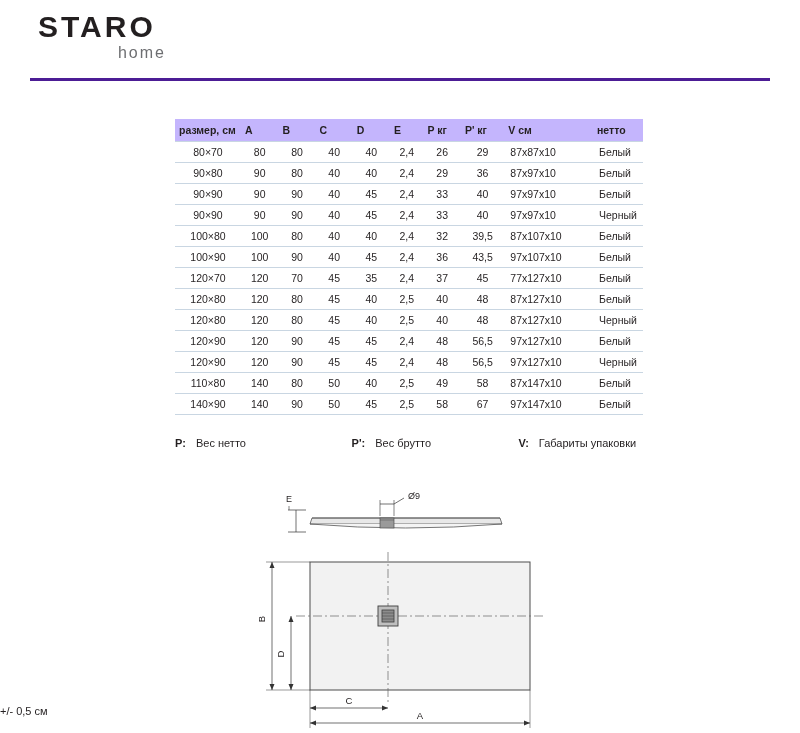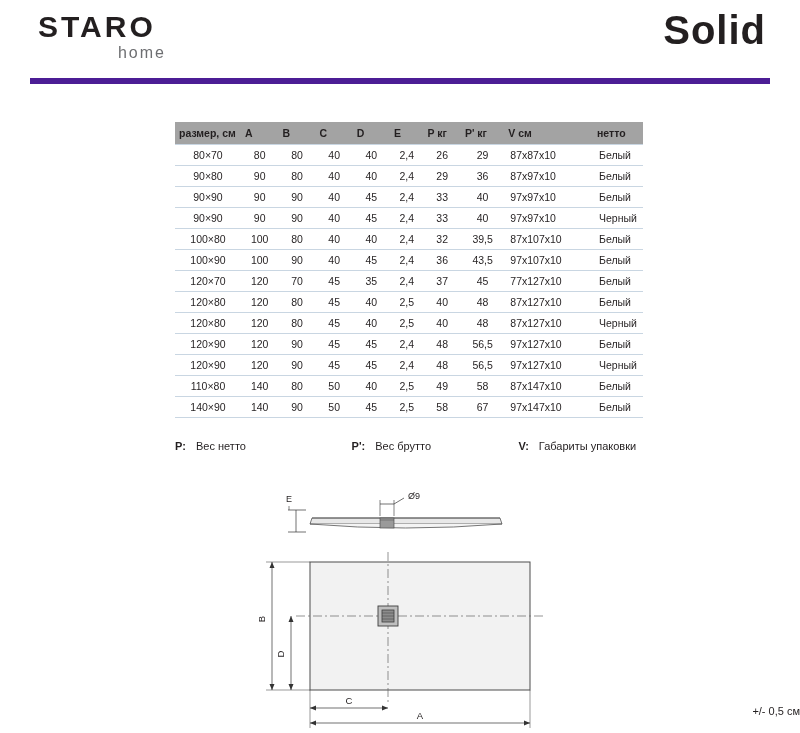--- a/index.html
+++ b/index.html
@@ -13,21 +13,21 @@
     font-family: "Liberation Sans", sans-serif;
     color: #231f20;
     position: relative;
     overflow: hidden;
   }
 
   
   .header {
     position: relative;
     height: 78px;
-    border-bottom: 6px solid #4c1d95;
+    border-bottom: 3px solid #4c1d95;
     margin: 0 30px;
   }
   .logo {
     position: absolute;
     left: 8px;
     top: 12px;
     width: 240px;
   }
   .logo-main {
     font-size: 30px;
@@ -60,21 +60,21 @@
   .table-wrap {
     margin: 38px 0 0 175px;
     width: 468px;
   }
   table.spec {
     border-collapse: collapse;
     width: 468px;
     font-size: 10.5px;
   }
   table.spec th {
-    background: #a3a3a3;
+    background: #c4b5fd;
     font-weight: bold;
     text-align: left;
     padding: 5px 4px;
     font-size: 10.5px;
     color: #231f20;
     border: none;
     white-space: nowrap;
   }
   table.spec td {
     padding: 4px 4px;
@@ -136,38 +136,37 @@
     left: 0;
     top: 460px;
     width: 800px;
     height: 273px;
   }
   .tolerance {
     position: absolute;
     left: 0;
     top: 705px;
     width: 800px;
-    text-align: right;
+    text-align: left;
     font-size: 11px;
     color: #231f20;
   }
   svg text {
     font-family: "Liberation Sans", sans-serif;
     fill: #231f20;
   }
 </style>
 </head>
 <body>
 
 <div class="header">
   <div class="logo">
     <div class="logo-main">STARO</div>
     <div class="logo-sub">home</div>
   </div>
-  <div class="model-title">Solid</div>
 </div>
 
 <div class="table-wrap">
   <table class="spec">
     <colgroup>
       <col class="c-size">
         <col class="c-a">
         <col class="c-b">
         <col class="c-c">
         <col class="c-d">

